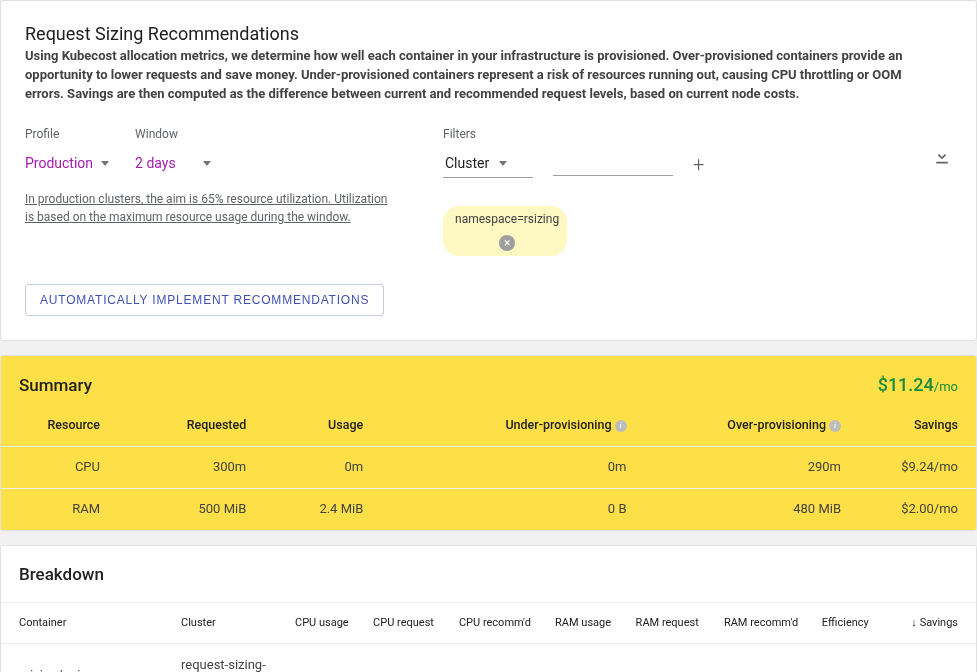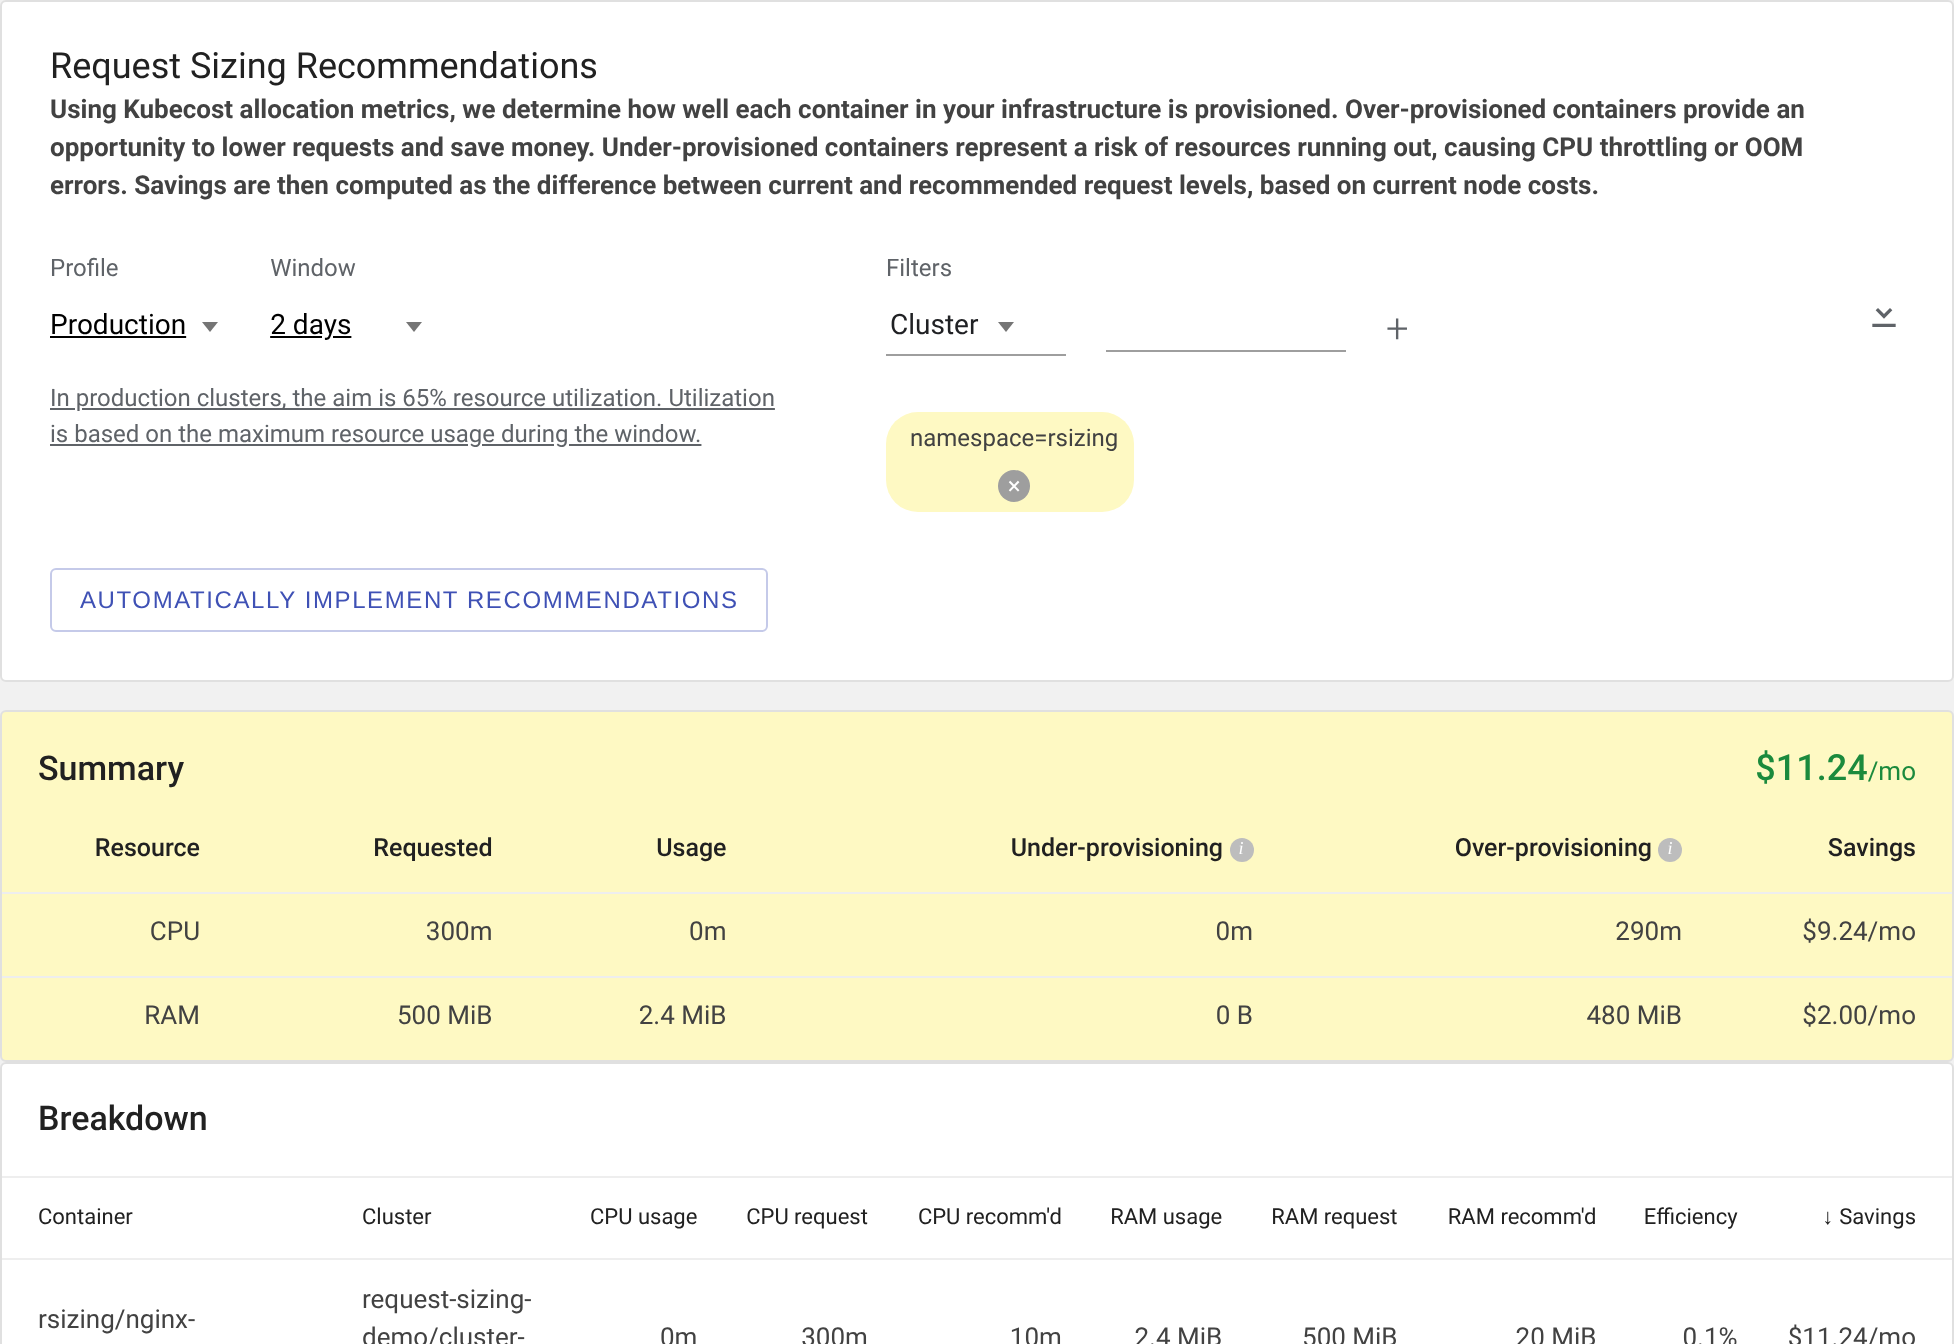--- a/index.html
+++ b/index.html
@@ -50,26 +50,25 @@
     .select-block .label {
       font-size: 12px;
       color: #5f6368;
       margin-bottom: 6px;
       display: block;
     }
     .select {
       display: inline-flex;
       align-items: center;
       font-size: 14px;
-      color: #000000;
+      color: #a21caf;
       padding: 4px 4px 4px 0;
       cursor: pointer;
       gap: 8px;
       min-width: 80px;
-      text-decoration: underline;
     }
     .select .arrow {
       margin-left: auto;
     }
     .arrow {
       width: 0;
       height: 0;
       border-left: 4px solid transparent;
       border-right: 4px solid transparent;
       border-top: 5px solid #757575;
@@ -171,24 +170,25 @@
       letter-spacing: 0.8px;
       padding: 8px 14px;
       border-radius: 3px;
       text-transform: uppercase;
       cursor: pointer;
       font-weight: 500;
     }
 
     
     .summary-card {
-      background: #fef9c3;
+      background: #fde047;
       border: 1px solid #e0e0e0;
       border-radius: 3px;
       padding: 0;
+      margin-bottom: 14px;
     }
     .summary-header {
       display: flex;
       align-items: baseline;
       justify-content: space-between;
       padding: 16px 18px 12px;
     }
     .section-title {
       font-size: 17px;
       font-weight: 500;

